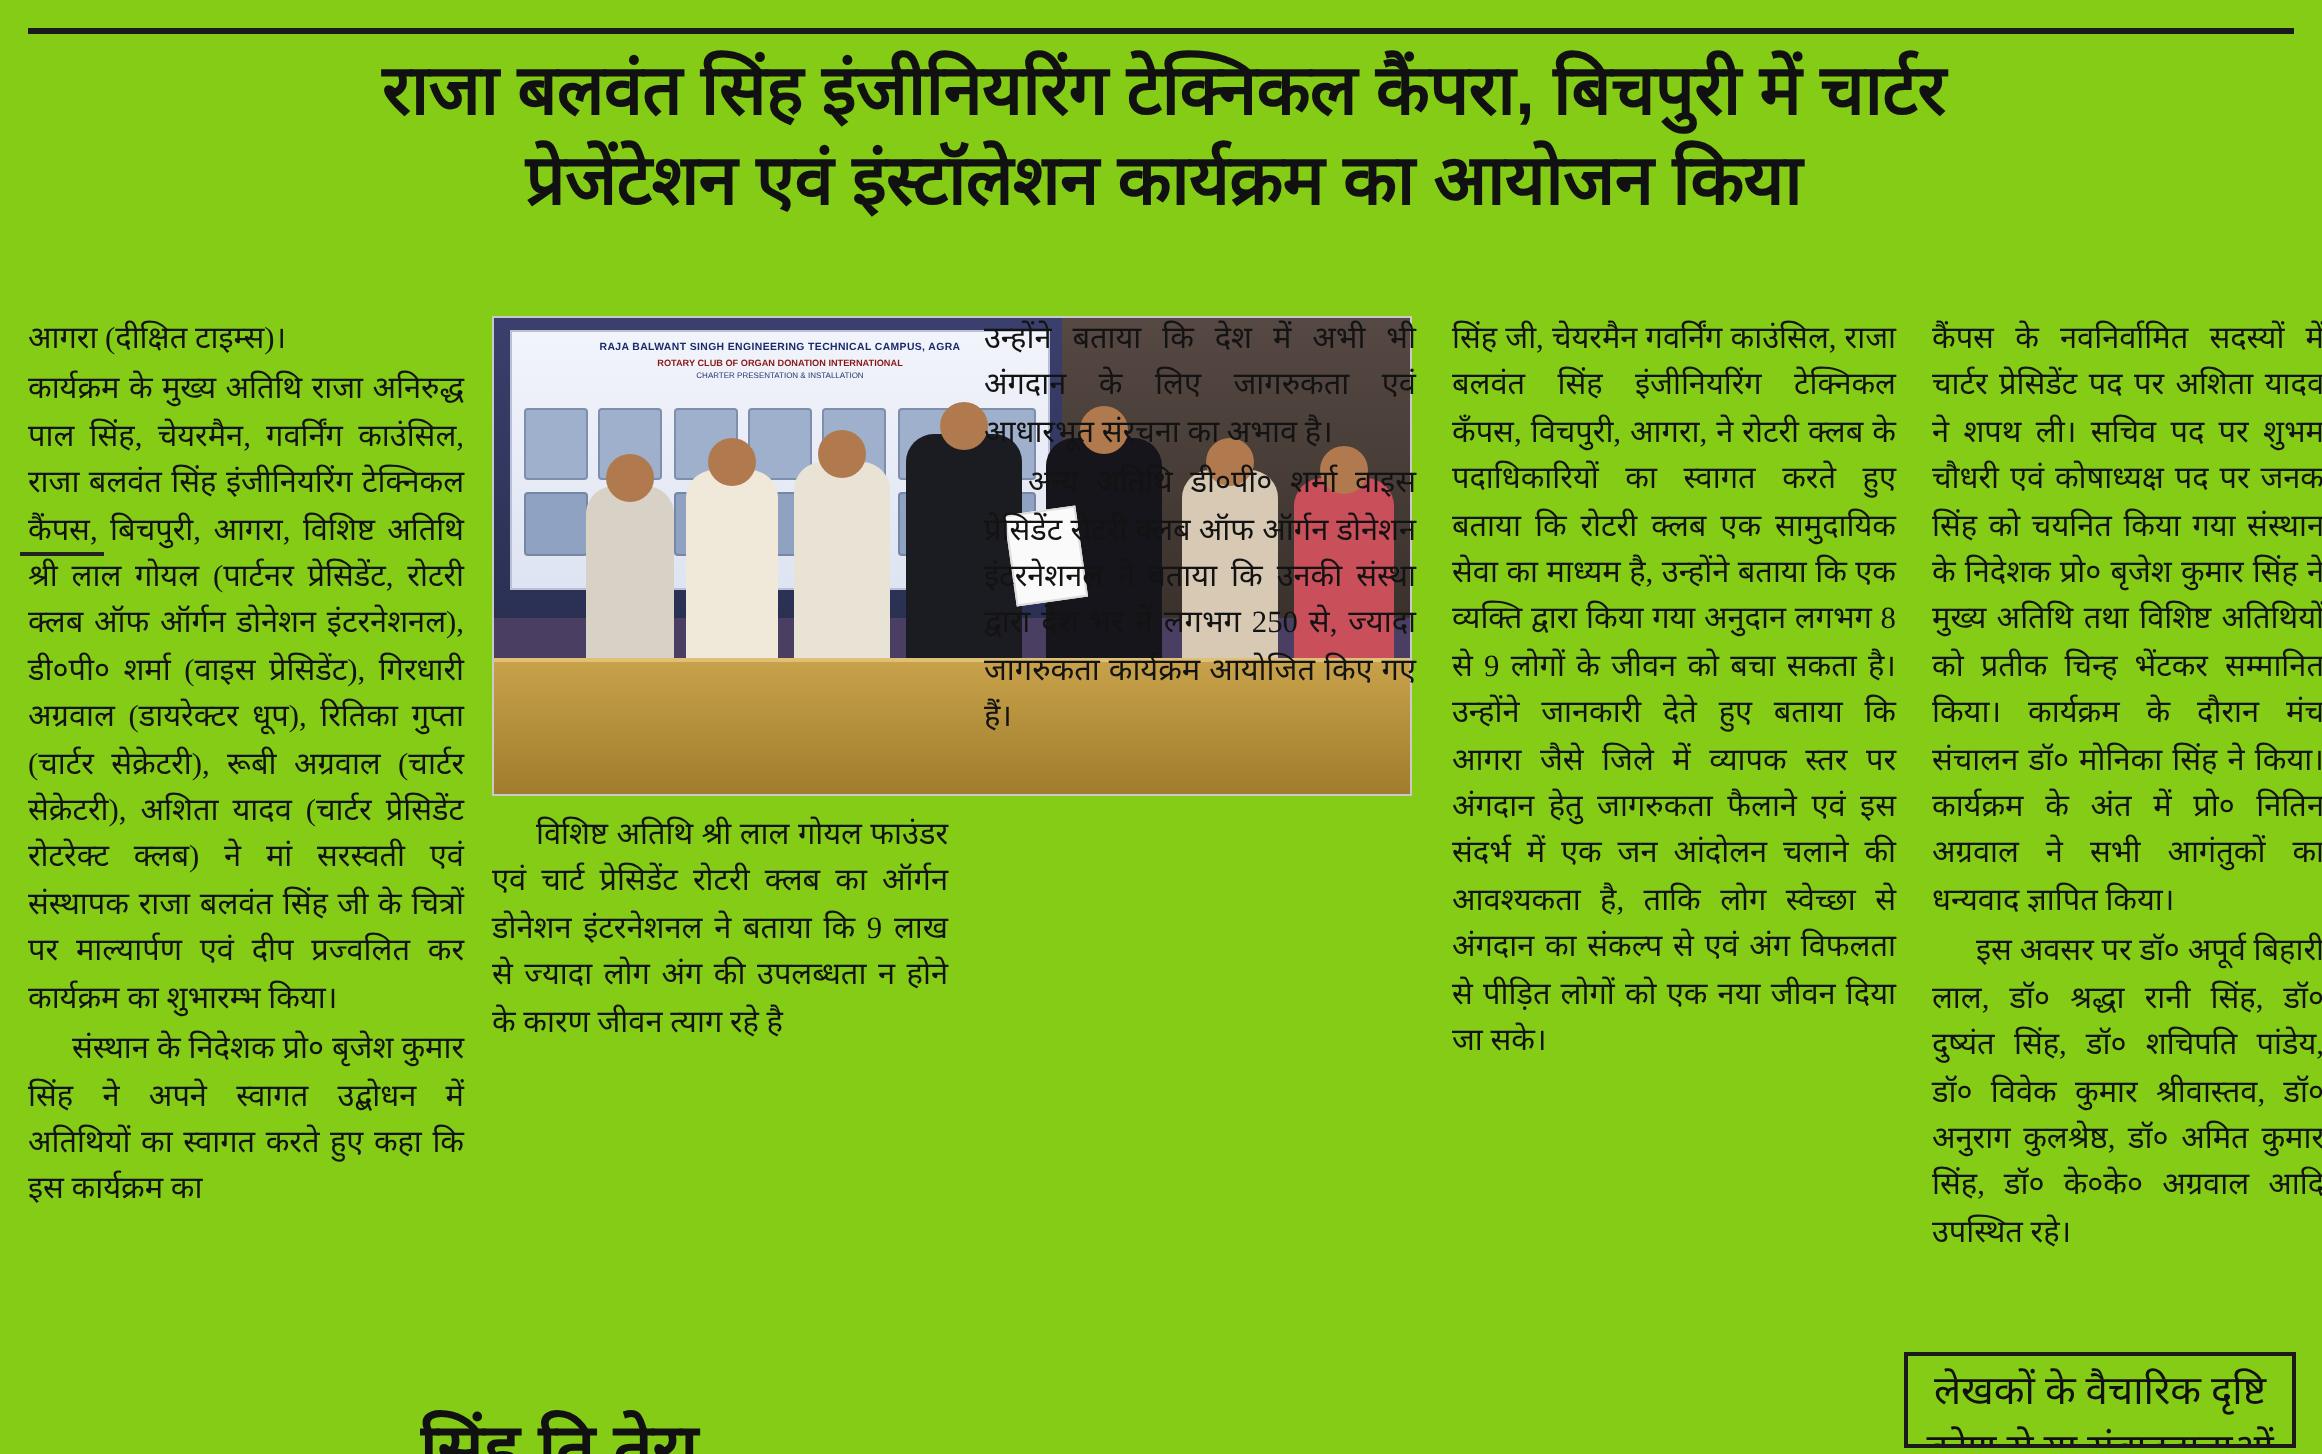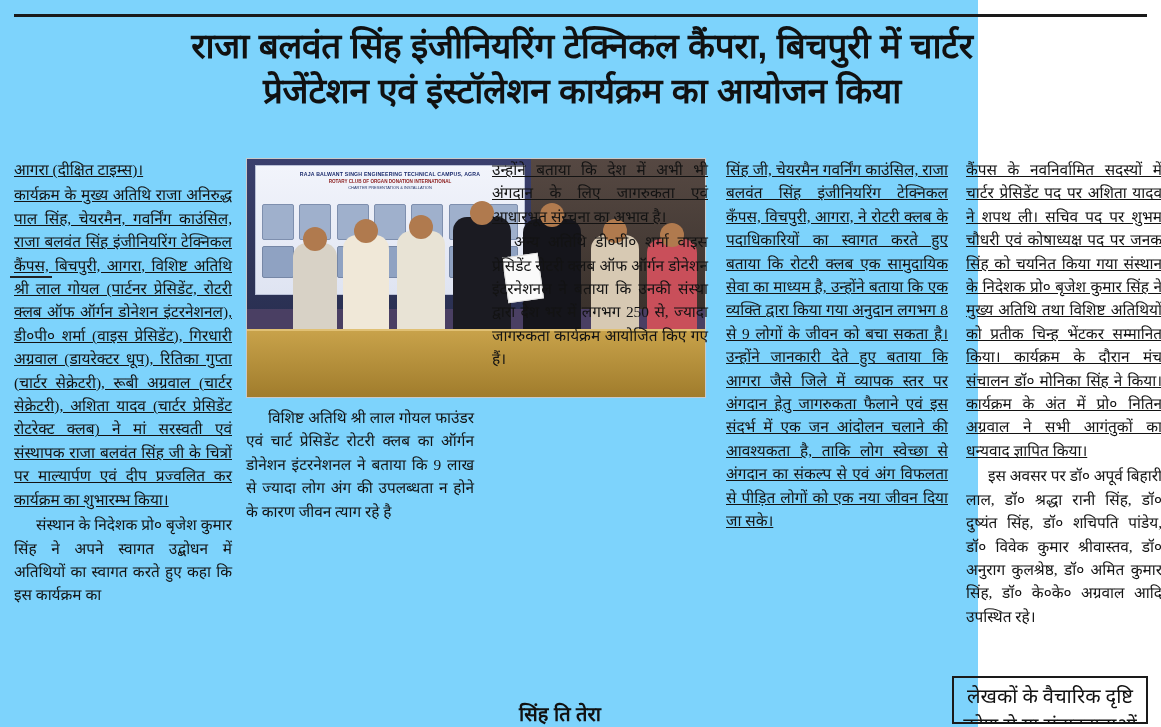--- a/index.html
+++ b/index.html
@@ -10,23 +10,23 @@
   body {
     width: 1161px;
     height: 727px;
     overflow: hidden;
     font-family: "Liberation Serif", serif;
     color: #111;
     position: relative;
   }
   .page {
     position: relative;
-    width: 978px;
+    width: 1161px;
     height: 727px;
-    background: #7dd3fc;
+    background: #84cc16;
   }
   .rule-top {
     position: absolute;
     left: 14px;
     top: 14px;
     width: 1133px;
     height: 3px;
     background: #1a1a1a;
   }
   .headline {
@@ -68,21 +68,20 @@
     text-align: justify;
     text-justify: inter-word;
     color: #131313;
   }
   .col p {
     margin: 0 0 2px 0;
     text-indent: 22px;
   }
   .col p.noindent {
     text-indent: 0;
-    text-decoration: underline;
   }
   .col1 { left: 0px;   width: 218px; }
   .col2 { left: 232px; width: 228px; top: 248px; }
   .col3 { left: 478px; width: 216px; }
   .col4 { left: 712px; width: 222px; }
   .col5 { left: 952px; width: 196px; }
 
   .photo {
     position: absolute;
     left: 232px;
@@ -230,23 +229,22 @@
     text-align: center;
     overflow: hidden;
   }
   .bottom-headline {
     position: absolute;
     left: 210px;
     top: 700px;
     width: 700px;
     font-family: "Liberation Sans", sans-serif;
     font-weight: bold;
-    font-size: 20px;
+    font-size: 34px;
     color: #111;
-    text-align: center;
     overflow: hidden;
     height: 27px;
   }
 </style>
 </head>
 <body>
 
 <div class="page">
 
   <div class="rule-top"></div>

